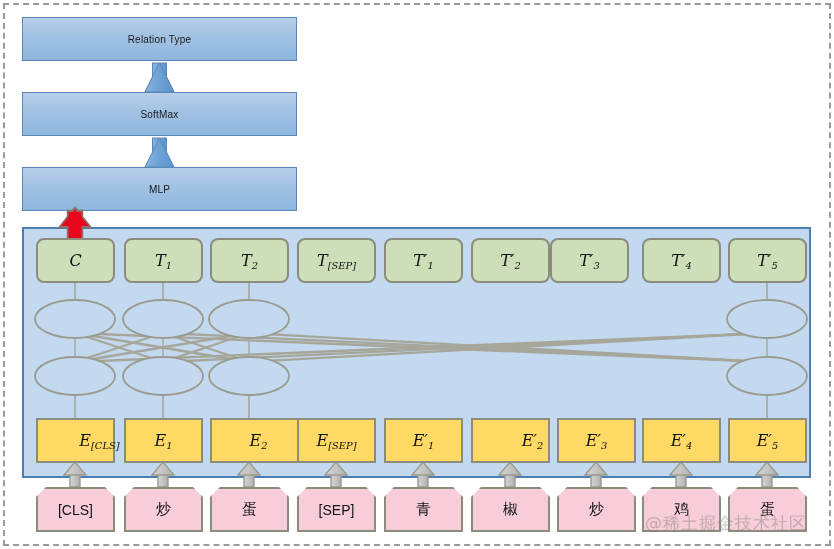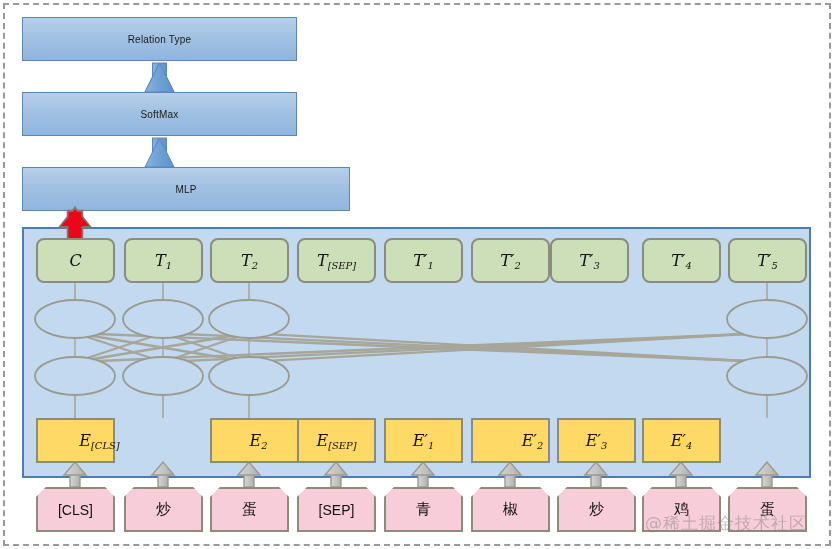--- a/index.html
+++ b/index.html
@@ -119,21 +119,21 @@
   <div id="dashed-frame"></div>
 
   <div class="stack-box" id="box-relation" style="left:22px; top:17px; width:275px; height:44px;">
     <span>Relation Type</span>
   </div>
 
   <div class="stack-box" id="box-softmax" style="left:22px; top:92px; width:275px; height:44px;">
     <span>SoftMax</span>
   </div>
 
-  <div class="stack-box" id="box-mlp" style="left:22px; top:167px; width:328px; height:44px;">
+  <div class="stack-box" id="box-mlp" style="left:22px; top:167px; width:275px; height:44px;">
     <span>MLP</span>
   </div>
 
   <div id="encoder-panel"></div>
 
   <svg class="overlay" viewBox="0 0 834 549">
     <defs>
       <linearGradient id="gblue" x1="0" y1="0" x2="1" y2="0">
         <stop offset="0%" stop-color="#8cb4de"></stop>
         <stop offset="45%" stop-color="#6fa2d6"></stop>
@@ -274,38 +274,44 @@
   <div class="t-box" style="left:642px; width:79px;">
     <span><i>T</i><i class="prime">′</i><span class="sb">4</span></span>
     </div>
   <div class="t-box" style="left:728px; width:79px;">
     <span><i>T</i><i class="prime">′</i><span class="sb">5</span></span>
     </div>
 
   <div class="e-box" style="left:36px;  width:79px;padding-left:48px;">
     <span><i>E</i><span class="sb">[CLS]</span></span>
     </div>
+  <div class="e-box" style="left:124px; width:79px;">
+    <span><i>E</i><span class="sb">1</span></span>
+    </div>
   <div class="e-box" style="left:210px; width:97px;">
     <span><i>E</i><span class="sb">2</span></span>
     </div>
   <div class="e-box" style="left:297px; width:79px;">
     <span><i>E</i><span class="sb">[SEP]</span></span>
     </div>
   <div class="e-box" style="left:384px; width:79px;">
     <span><i>E</i><i class="prime">′</i><span class="sb">1</span></span>
     </div>
   <div class="e-box" style="left:471px; width:79px;padding-left:44px;">
     <span><i>E</i><i class="prime">′</i><span class="sb">2</span></span>
     </div>
   <div class="e-box" style="left:557px; width:79px;">
     <span><i>E</i><i class="prime">′</i><span class="sb">3</span></span>
     </div>
   <div class="e-box" style="left:642px; width:79px;">
     <span><i>E</i><i class="prime">′</i><span class="sb">4</span></span>
     </div>
+  <div class="e-box" style="left:728px; width:79px;">
+    <span><i>E</i><i class="prime">′</i><span class="sb">5</span></span>
+    </div>
 
   <div class="tok-box" style="left:36px;  width:79px;">
     <span>[CLS]</span>
     </div>
   <div class="tok-box cjk" style="left:124px; width:79px;">
     <span>炒</span>
     </div>
   <div class="tok-box cjk" style="left:210px; width:79px;">
     <span>蛋</span>
     </div>

